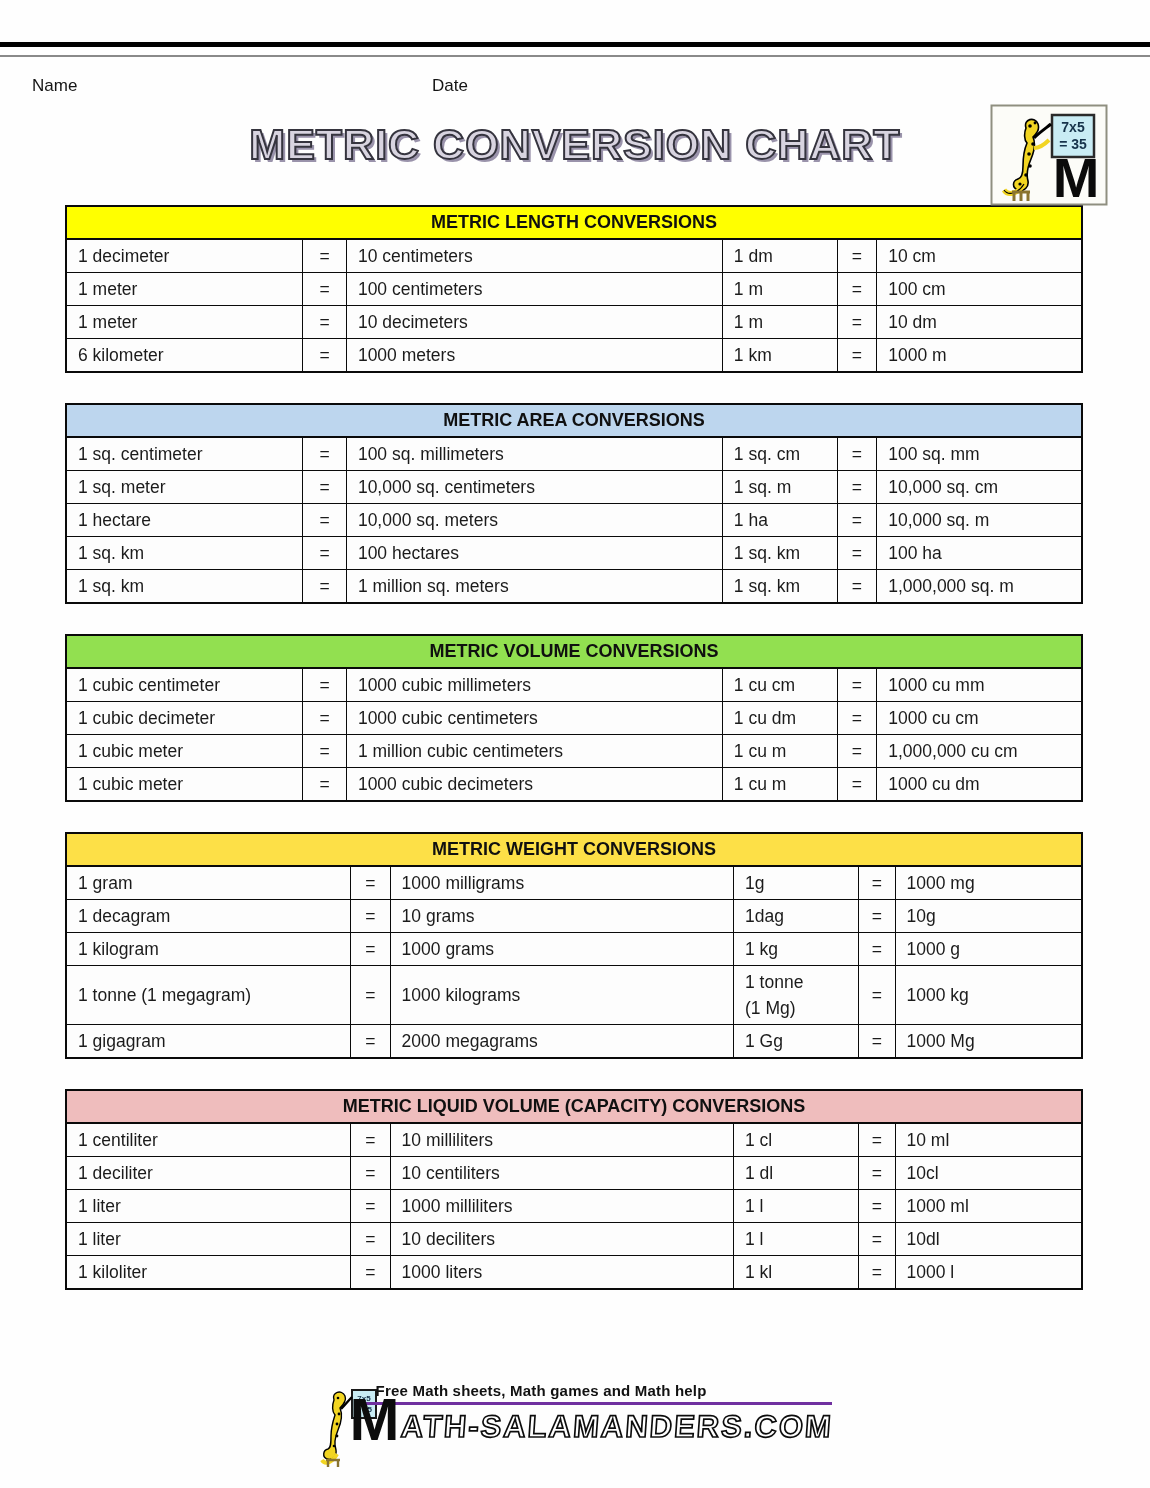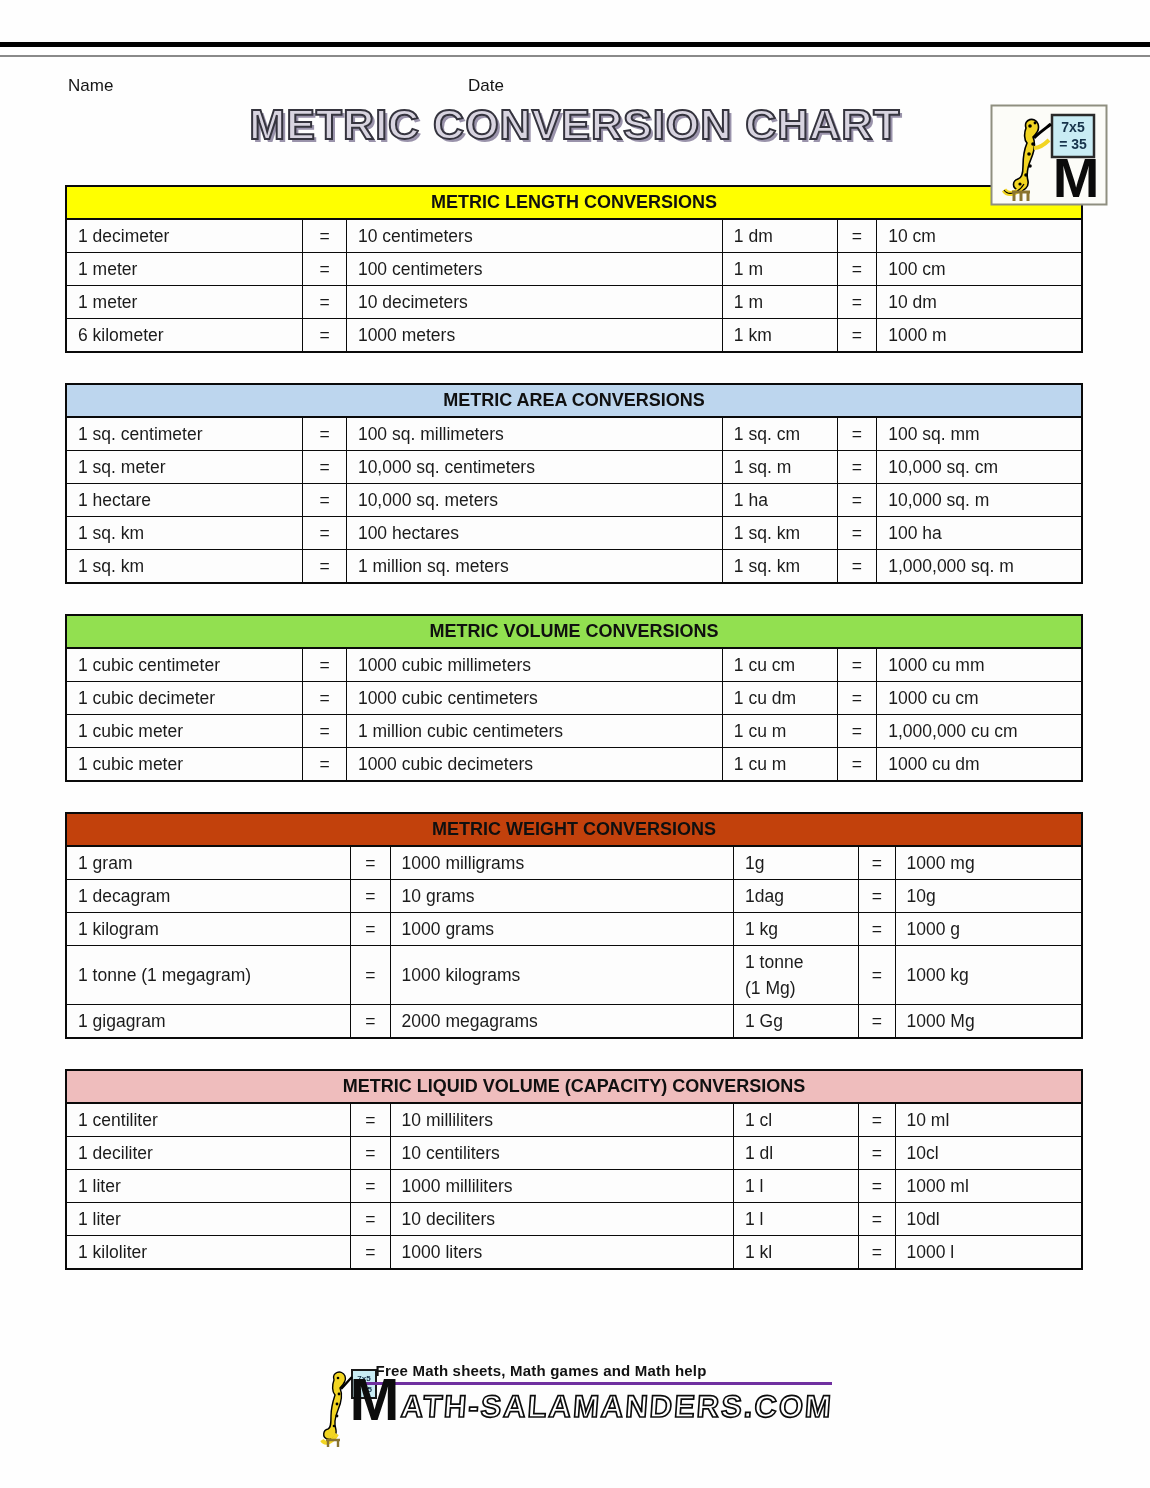--- a/index.html
+++ b/index.html
@@ -15,36 +15,36 @@
   
   .top-rule{
     margin-top:42px;
     height:5px;
     background:#000;
     border-bottom:3px solid #fff;
     box-shadow:0 5px 0 #fff, 0 7px 0 #8a8a8a;
   }
   .header-row{
     position:relative;
-    margin:26px 68px 0 68px;
+    margin:26px 68px 0 32px;
     height:24px;
     font-size:17px;
     text-decoration:underline;
   }
   .name-label{position:absolute;left:0;top:0;}
   .date-label{position:absolute;left:400px;top:0;}
   .logo-box{
     position:absolute;
     top:28px;
     right:-26px;
     width:118px;
     height:102px;
   }
   .title{
-    margin:0 0 0 0;
+    margin:20px 0 0 0;
     text-align:center;
     font-size:43px;
     font-weight:bold;
     letter-spacing:1px;
     color:#d8d4e0;
     -webkit-text-stroke:2px #35343e;
     text-shadow:3px 3px 0 #9a93ab;
   }
   .tables{margin:36px 67px 0 65px;}
   table.conv-table{
@@ -325,21 +325,21 @@
       <colgroup>
           <col class="c1">
           <col class="c2">
           <col class="c3">
           <col class="c4">
           <col class="c5">
           <col class="c6">
         </colgroup>
       <thead>
           <tr>
-            <th colspan="6" style="background-color: #c2410c;">METRIC WEIGHT CONVERSIONS</th>
+            <th colspan="6" style="background-color: #fde047;">METRIC WEIGHT CONVERSIONS</th>
           </tr>
         </thead>
       <tbody>
           <tr>
             <td>1 gram</td>
             <td class="eq">=</td>
             <td>1000 milligrams</td>
             <td>1g</td>
             <td class="eq">=</td>
             <td>1000 mg</td>

